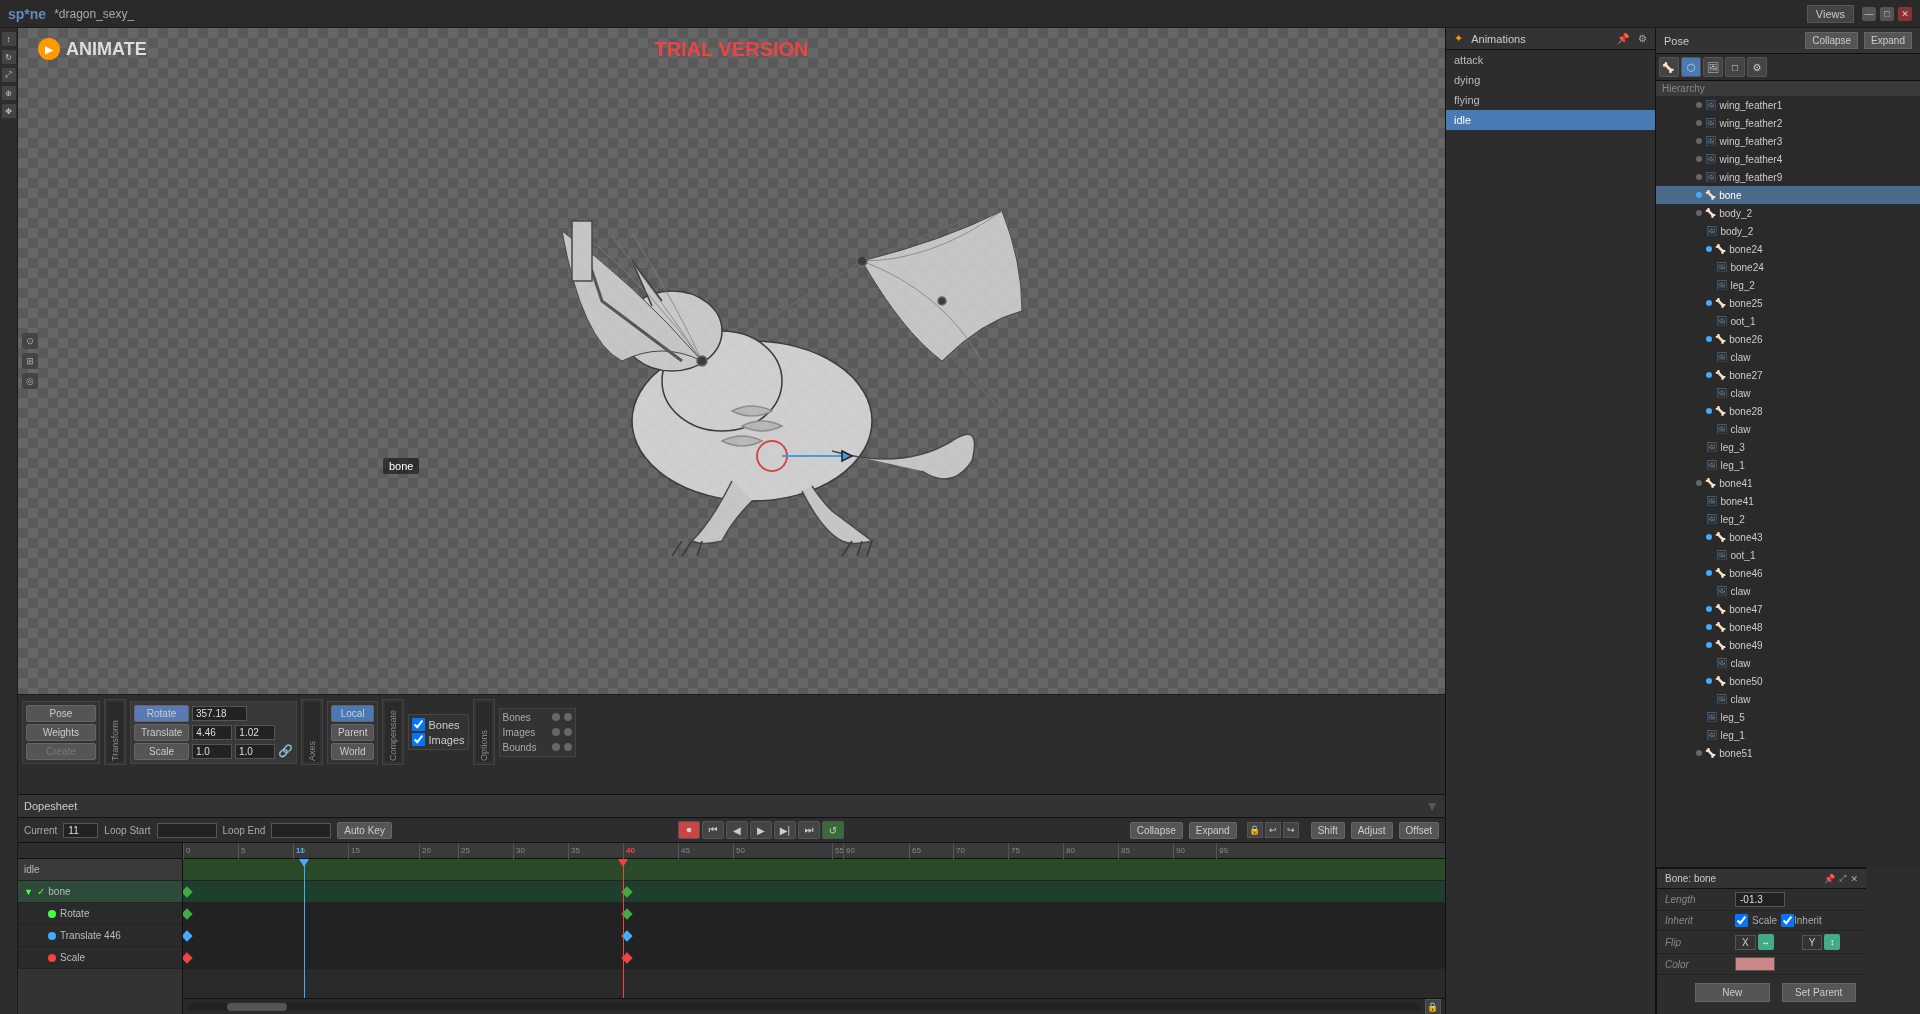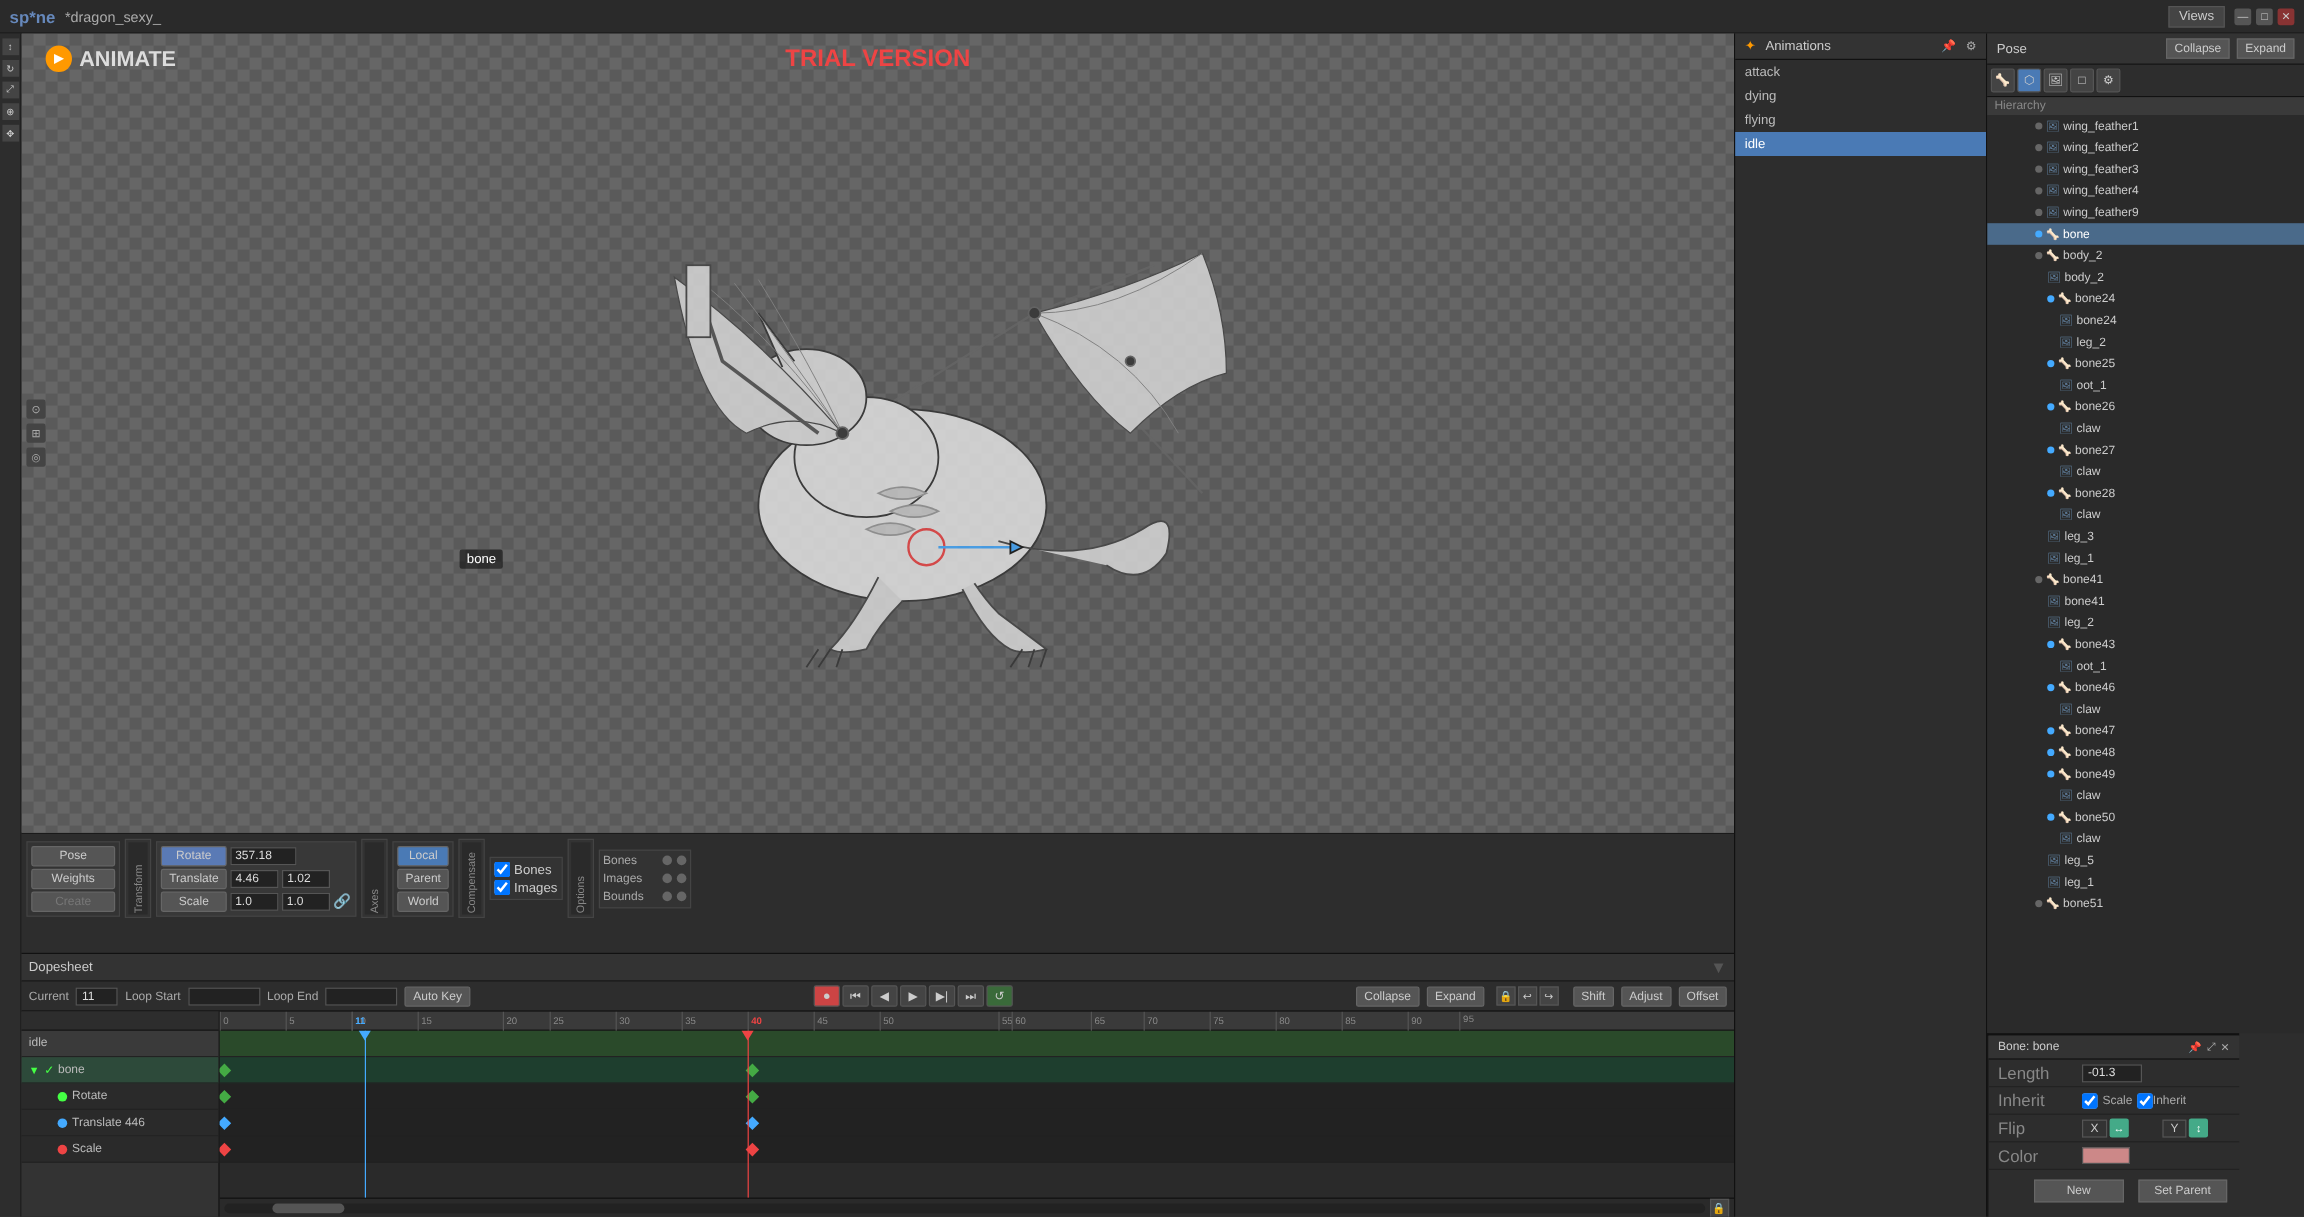--- a/index.html
+++ b/index.html
@@ -96,21 +96,21 @@
     .tree-item { display: flex; align-items: center; padding: 2px 4px; cursor: pointer; height: 18px; }
     .tree-item.highlighted { background: #4a6a8a; }
     .tree-item-name { font-size: 10px; color: #ccc; }
     .tree-dot { width: 6px; height: 6px; border-radius: 50%; background: #666; margin-right: 3px; flex-shrink: 0; }
     .tree-dot.active { background: #4af; }
 
     
     #props-panel { width: 210px; background: #2d2d2d; border-left: 1px solid #111; border-top: 1px solid #111; }
     #props-header { background: #333; padding: 4px 8px; border-bottom: 1px solid #111; display: flex; align-items: center; justify-content: space-between; }
     .prop-row { display: flex; align-items: center; padding: 3px 8px; border-bottom: 1px solid #222; }
-    .prop-label { color: #888; font-size: 14px; min-width: 70px; }
+    .prop-label { color: #888; font-size: 10px; min-width: 70px; font-style: italic; }
     .prop-input { background: #222; border: 1px solid #555; color: #ddd; padding: 1px 4px; width: 60px; font-size: 10px; }
     .prop-btn { background: #444; border: 1px solid #555; color: #ccc; padding: 1px 6px; cursor: pointer; font-size: 10px; }
     .color-swatch { width: 40px; height: 14px; background: #c88; border: 1px solid #555; cursor: pointer; }
     .new-btn { background: #555; border: 1px solid #666; color: #ccc; padding: 2px 12px; cursor: pointer; font-size: 10px; margin: 4px; }
     .setparent-btn { background: #555; border: 1px solid #666; color: #ccc; padding: 2px 8px; cursor: pointer; font-size: 10px; margin: 4px; }
 
     
     #bottom-scroll { height: 16px; background: #2a2a2a; border-top: 1px solid #111; display: flex; align-items: center; padding: 0 4px; }
     .scroll-track { flex: 1; height: 8px; background: #222; border-radius: 4px; position: relative; }
     .scroll-thumb { width: 60px; height: 8px; background: #555; border-radius: 4px; position: absolute; left: 40px; cursor: pointer; }

